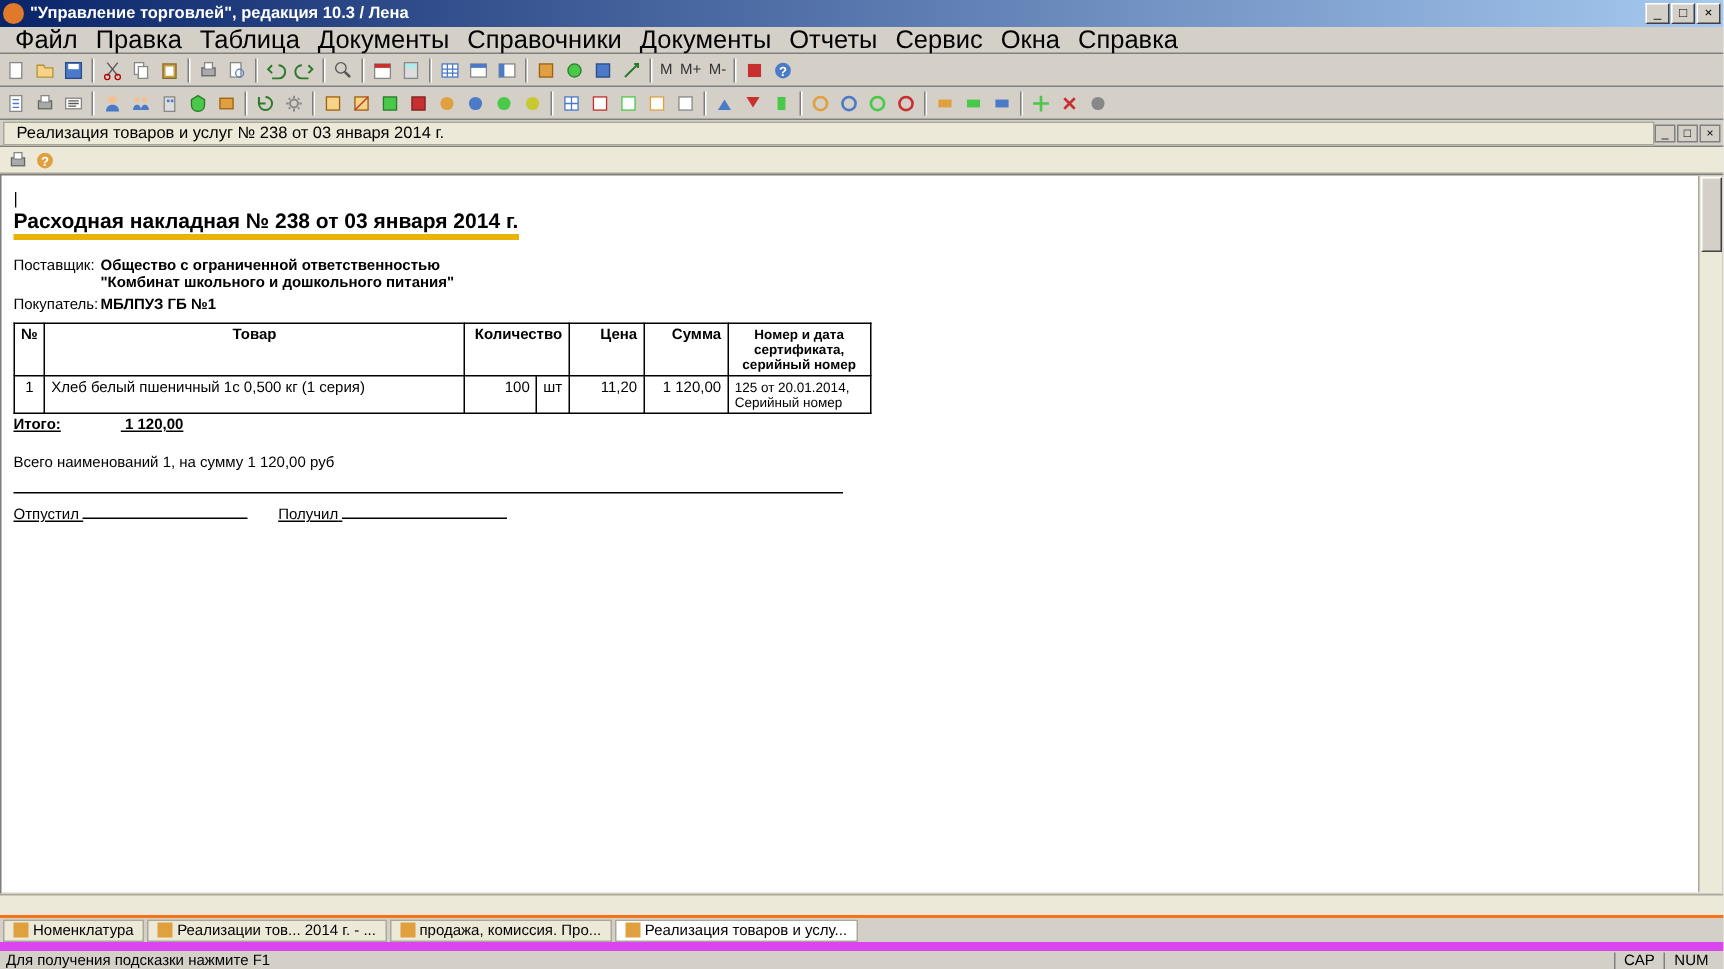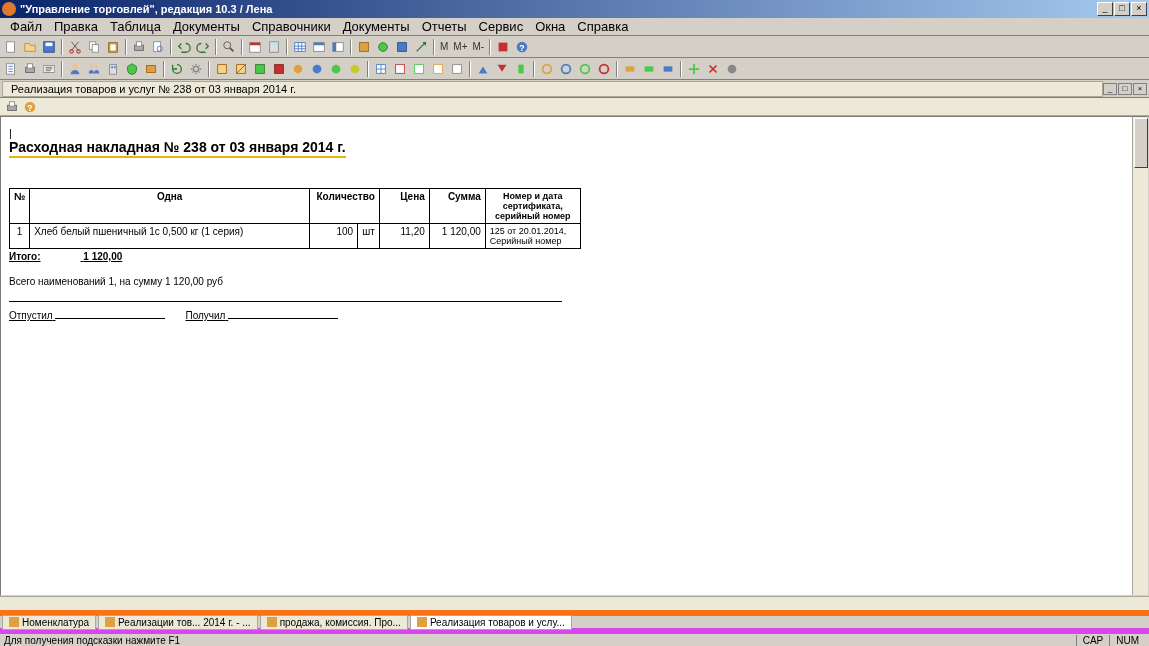--- a/index.html
+++ b/index.html
@@ -4,21 +4,21 @@
 <style>
 * { box-sizing: border-box; margin: 0; padding: 0; }
 body { font-family: "MS Sans Serif", Tahoma, Arial, sans-serif; font-size: 11px; background: #d4d0c8; overflow: hidden; width: 1149px; height: 646px; }
 
 .titlebar { background: linear-gradient(to right, #0a246a, #a6caf0); color: #fff; height: 18px; display: flex; align-items: center; padding: 0 2px; font-size: 11px; }
 .titlebar .app-icon { width: 14px; height: 14px; background: #e07a2a; border-radius: 50%; margin-right: 4px; }
 .titlebar .title { flex: 1; font-weight: bold; }
 .titlebar .winbtns { display: flex; gap: 1px; }
 .titlebar .winbtn { width: 16px; height: 14px; background: #d4d0c8; border: 1px solid #fff; border-right-color: #404040; border-bottom-color: #404040; font-size: 9px; text-align: center; line-height: 11px; color: #000; cursor: pointer; }
 
-.menubar { background: #d4d0c8; height: 18px; display: flex; align-items: center; padding: 0 4px; border-bottom: 1px solid #808080; font-size: 13px; }
+.menubar { background: #d4d0c8; height: 18px; display: flex; align-items: center; padding: 0 4px; border-bottom: 1px solid #808080; font-size: 17px; }
 .menubar .menu-item { padding: 1px 6px; cursor: pointer; }
 
 .toolbar-row { background: #d4d0c8; height: 22px; display: flex; align-items: center; padding: 1px 2px; border-bottom: 1px solid #808080; gap: 1px; }
 .tb-btn { width: 18px; height: 18px; display: flex; align-items: center; justify-content: center; cursor: pointer; border: 1px solid transparent; }
 .tb-sep { width: 2px; height: 16px; border-left: 1px solid #808080; border-right: 1px solid #fff; margin: 0 2px; }
 .tb-text { font-size: 10px; color: #333; padding: 0 2px; }
 
 .doc-tab { background: #d4d0c8; height: 18px; display: flex; align-items: center; border-bottom: 1px solid #808080; }
 .doc-tab .tab-label { background: #ece9d8; border: 1px solid #aca899; padding: 1px 8px; font-size: 11px; margin-left: 2px; flex: 1; }
 .doc-tab .tab-btns { display: flex; gap: 1px; margin-right: 2px; }
@@ -26,21 +26,21 @@
 
 .small-toolbar { background: #ece9d8; height: 18px; display: flex; align-items: center; padding: 0 4px; border-bottom: 1px solid #aca899; gap: 2px; }
 .st-btn { width: 16px; height: 16px; display: flex; align-items: center; justify-content: center; cursor: pointer; }
 
 .document-area { background: #fff; flex: 1; position: relative; overflow: auto; height: calc(646px - 18px - 18px - 22px - 22px - 18px - 18px - 18px - 18px - 14px); border: 1px inset #d4d0c8; }
 .document-scroll { position: absolute; right: 0; top: 0; bottom: 0; width: 16px; background: #ece9d8; border-left: 1px solid #aca899; }
 .document-scroll .thumb { width: 14px; height: 50px; background: #d4d0c8; border: 1px solid #fff; border-right-color: #404040; border-bottom-color: #404040; margin: 1px; }
 
 .doc-page { padding: 10px 8px; font-family: Arial, sans-serif; }
 .doc-caret { font-size: 11px; }
-.doc-title { font-size: 14px; font-weight: bold; border-bottom: 2px solid #eab308; display: inline-block; padding-bottom: 1px; margin-bottom: 24px; text-align: right; }
+.doc-title { font-size: 14px; font-weight: bold; border-bottom: 4px solid #eab308; display: inline-block; padding-bottom: 1px; margin-bottom: 6px; text-align: right; }
 .doc-meta { font-size: 10px; margin-top: 6px; }
 .doc-meta-row { display: flex; margin-bottom: 4px; }
 .doc-meta-label { width: 58px; }
 .doc-meta-value { font-weight: bold; max-width: 280px; }
 
 .doc-table { border-collapse: collapse; margin-top: 6px; font-size: 10px; }
 .doc-table th, .doc-table td { border: 1px solid #000; padding: 2px 4px; vertical-align: top; }
 .doc-table th { font-weight: bold; text-align: center; }
 .doc-table .col-num { width: 20px; text-align: center; }
 .doc-table .col-product { width: 280px; }
@@ -55,21 +55,21 @@
 .doc-total .val { font-weight: bold; }
 
 .doc-summary { font-size: 10px; margin-top: 14px; }
 .doc-summary-bold { font-weight: bold; }
 
 .doc-sign { font-size: 10px; margin-top: 14px; display: flex; gap: 20px; border-top: 1px solid #000; padding-top: 6px; width: 553px; text-decoration: underline; }
 .doc-sign .sign-line { border-bottom: 1px solid #000; display: inline-block; width: 110px; height: 11px; }
 
 .h-scroll { background: #ece9d8; height: 14px; border-top: 1px solid #aca899; }
 
-.bottom-tabs { background: #d4d0c8; height: 18px; display: flex; align-items: center; border-top: 6px solid #f97316; padding: 0 2px; gap: 2px; font-size: 10px; }
+.bottom-tabs { background: #d4d0c8; height: 18px; display: flex; align-items: center; border-top: 2px solid #f97316; padding: 0 2px; gap: 2px; font-size: 10px; }
 .bottom-tab { background: #ece9d8; border: 1px solid #aca899; padding: 1px 6px; cursor: pointer; display: flex; align-items: center; gap: 3px; }
 .bottom-tab.active { background: #fff; }
 .bottom-tab .tab-ico { width: 10px; height: 10px; background: #e0a040; }
 
 .statusbar { background: #d4d0c8; height: 18px; display: flex; align-items: center; border-top: 6px solid #d946ef; padding: 0 4px; font-size: 10px; }
 .statusbar .status-text { flex: 1; }
 .statusbar .status-cell { border-left: 1px solid #808080; padding: 0 6px; }
 
 .ico-svg { width: 14px; height: 14px; }
 </style>
@@ -461,26 +461,36 @@
         <circle cx="8" cy="8" r="6" fill="#e0a040"></circle>
         <text x="8" y="12" text-anchor="middle" fill="#fff" font-size="10" font-weight="bold">?</text>
       </svg>
     </div>
 </div>
 
 <div class="document-area">
   <div class="doc-page">
     <div class="doc-caret">|</div>
     <div class="doc-title">Расходная накладная № 238 от 03 января 2014 г.</div>
+    <div class="doc-meta">
+      <div class="doc-meta-row">
+        <div class="doc-meta-label">Поставщик:</div>
+        <div class="doc-meta-value">Общество с ограниченной ответственностью "Комбинат школьного и дошкольного питания"</div>
+      </div>
+      <div class="doc-meta-row">
+        <div class="doc-meta-label">Покупатель:</div>
+        <div class="doc-meta-value">МБЛПУЗ ГБ №1</div>
+      </div>
+    </div>
 
     <table class="doc-table">
       <thead>
         <tr>
           <th class="col-num">№</th>
-          <th class="col-product">Одна</th>
+          <th class="col-product">Товар</th>
           <th class="col-qty" colspan="2">Количество</th>
           <th class="col-price">Цена</th>
           <th class="col-sum">Сумма</th>
           <th class="col-cert">Номер и дата сертификата, серийный номер</th>
         </tr>
       </thead>
       <tbody>
         <tr>
           <td class="col-num">1</td>
           <td class="col-product">Хлеб белый пшеничный 1с   0,500 кг (1 серия)</td>

